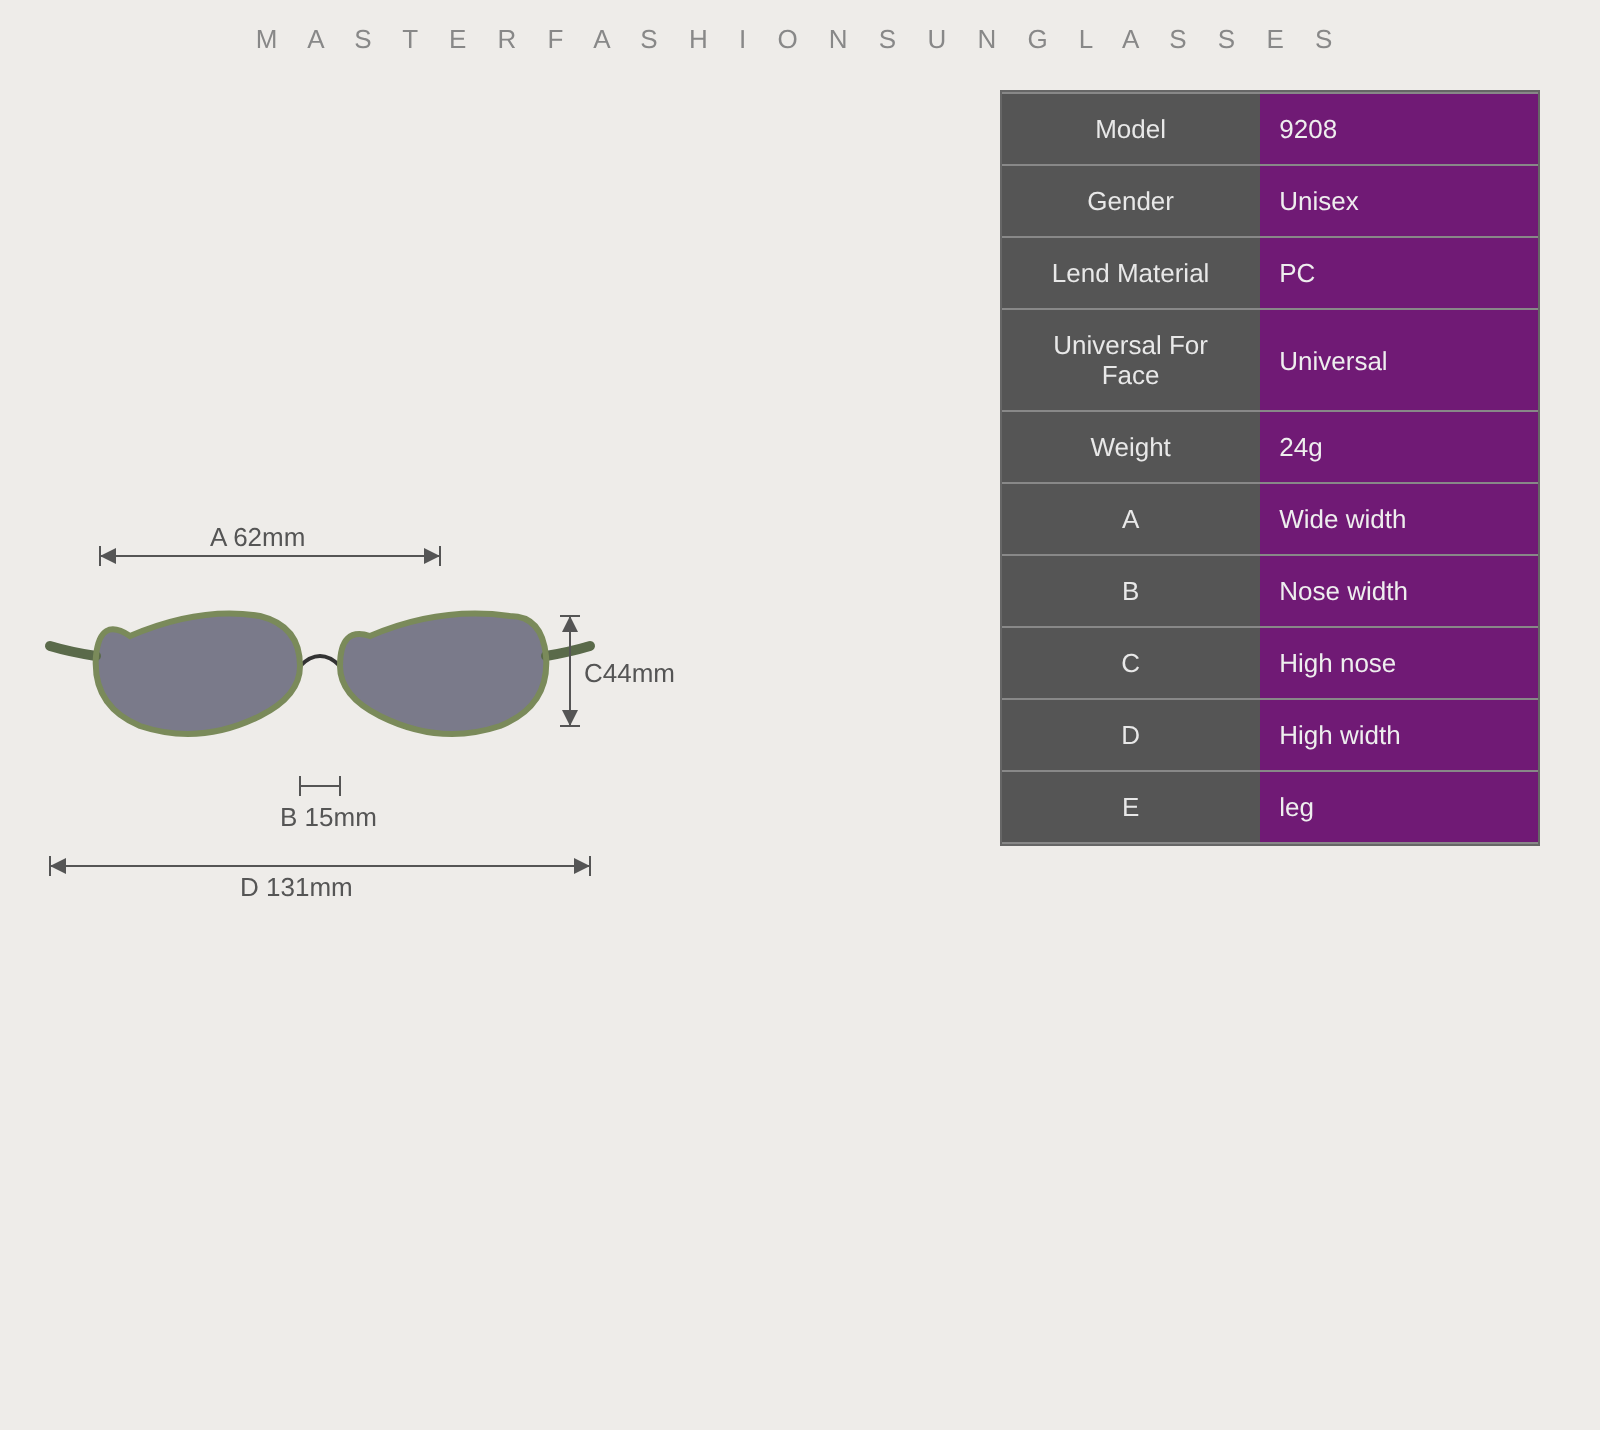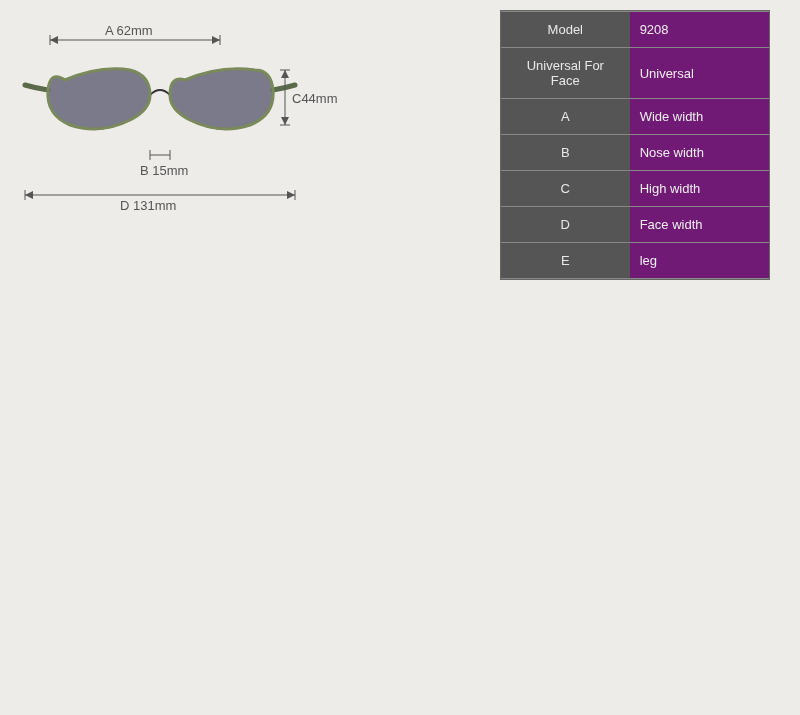--- a/index.html
+++ b/index.html
@@ -37,22 +37,22 @@
       width: 100%;
       height: calc(100% - 40px);
       padding: 0 20px;
       gap: 20px;
     }
 
     
     .left-panel {
       flex: 0 0 460px;
       display: flex;
-      flex-direction: column;
-      align-items: flex-start;
+      flex-direction: row;
+      align-items: center;
       padding-top: 10px;
       position: relative;
     }
 
     
     .front-diagram {
       position: relative;
       width: 420px;
       height: 250px;
       margin-bottom: 10px;
@@ -114,20 +114,23 @@
     .table-wrapper {
       border: 1px solid #666;
     }
 
   </style>
 </head>
 <body>
 
 <div class="page-wrapper">
 
+  <div class="header">
+    <span>M A S T E R F A S H I O N S U N G L A S S E S</span>
+  </div>
 
   <div class="main-content">
 
     <div class="left-panel">
 
       <div class="front-diagram">
         <svg width="420" height="250" class="front-svg">
 
           <line x1="30" y1="30" x2="200" y2="30" stroke="#555" stroke-width="1"></line>
           <line x1="30" y1="25" x2="30" y2="35" stroke="#555" stroke-width="1"></line>
@@ -176,38 +179,50 @@
 
     <div class="right-panel">
       <div class="table-wrapper">
         <table class="spec-table">
           <tbody id="spec-tbody">
           <tr>
                 <td>Model</td>
                 <td>9208</td>
               </tr>
               <tr>
+                <td>Gender</td>
+                <td>Unisex</td>
+              </tr>
+              <tr>
+                <td>Lend Material</td>
+                <td>PC</td>
+              </tr>
+              <tr>
                 <td>Universal For Face</td>
                 <td>Universal</td>
               </tr>
               <tr>
+                <td>Weight</td>
+                <td>24g</td>
+              </tr>
+              <tr>
                 <td>A</td>
                 <td>Wide width</td>
               </tr>
               <tr>
                 <td>B</td>
                 <td>Nose width</td>
               </tr>
               <tr>
                 <td>C</td>
+                <td>High nose</td>
+              </tr>
+              <tr>
+                <td>D</td>
                 <td>High width</td>
-              </tr>
-              <tr>
-                <td>D</td>
-                <td>Face width</td>
               </tr>
               <tr>
                 <td>E</td>
                 <td>leg</td>
               </tr>
             </tbody>
         </table>
       </div>
     </div>
 

